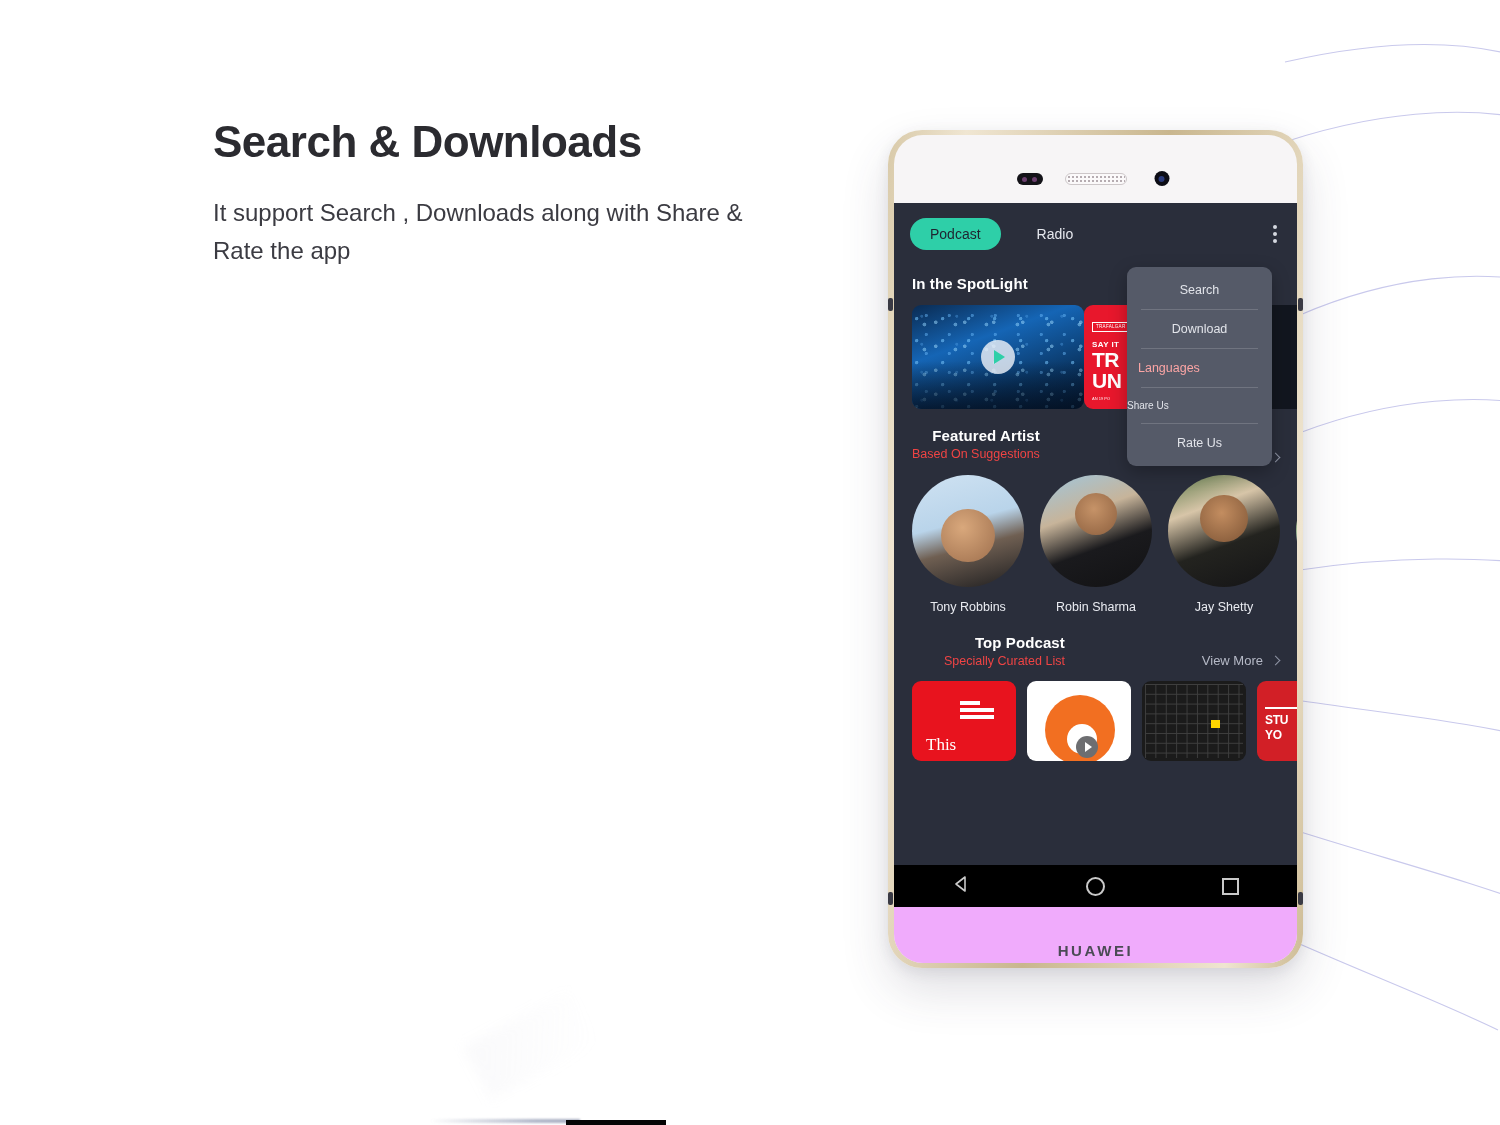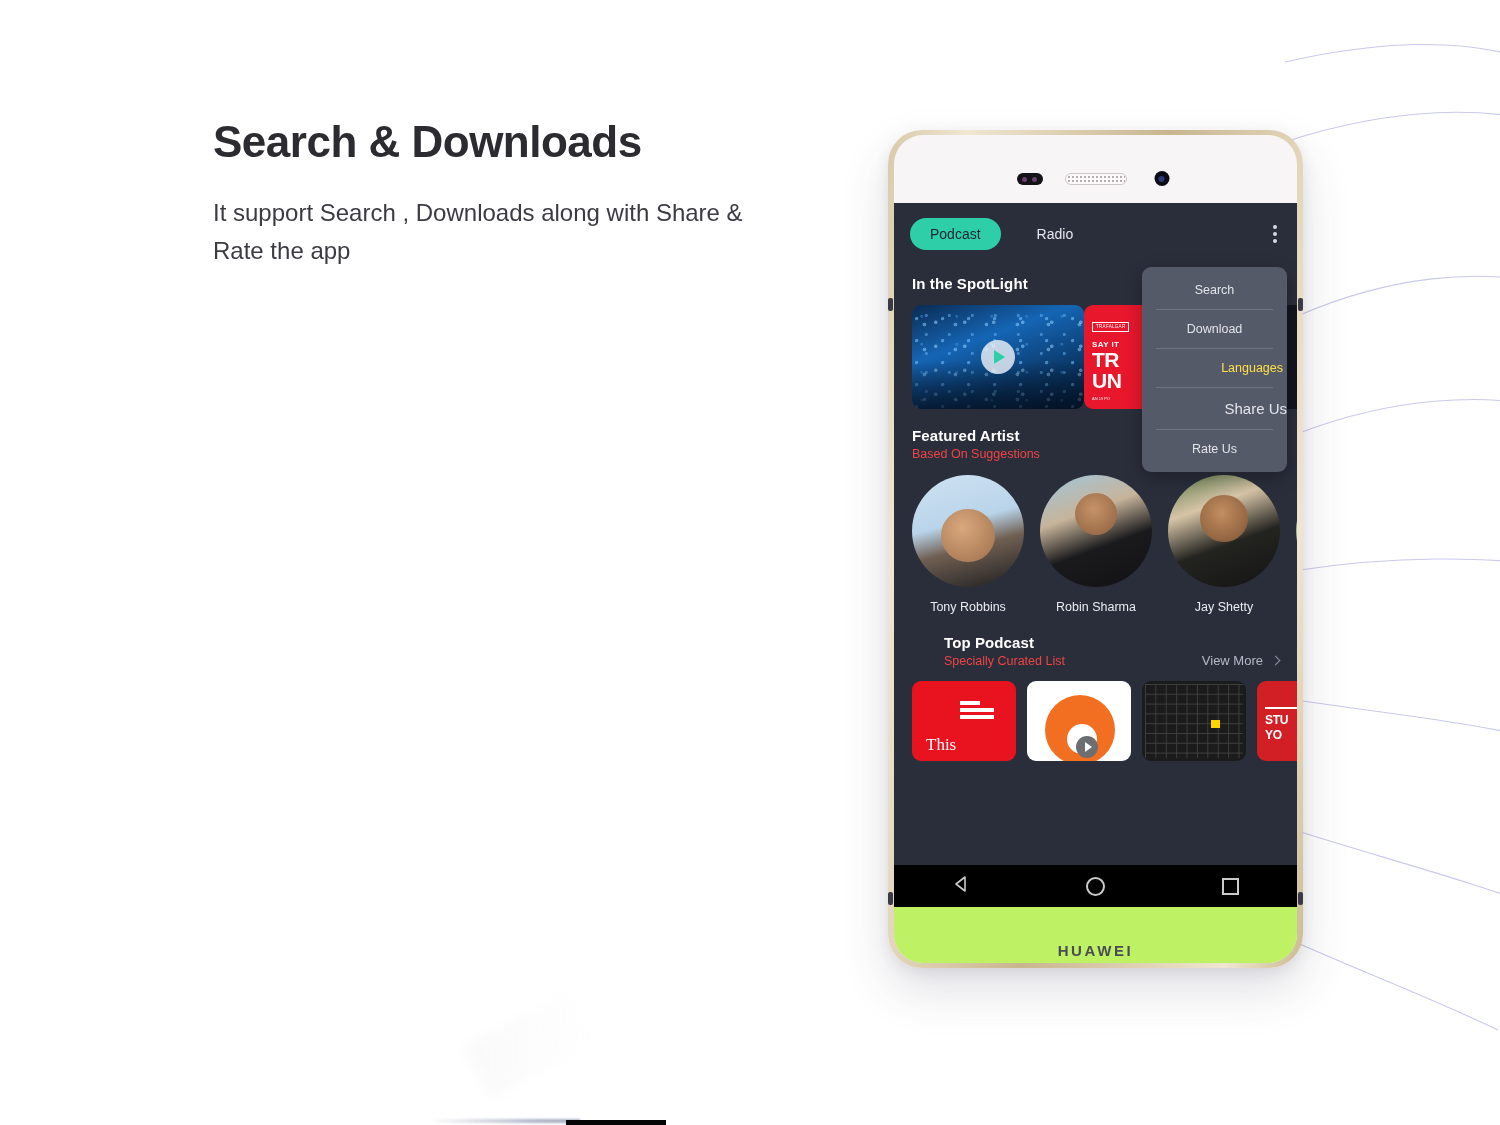--- a/index.html
+++ b/index.html
@@ -88,21 +88,21 @@
     border-radius:18px; padding:8px 20px;
     font-size:14px; font-weight:500;
   }
   .tab-plain { color:#e6e8ee; font-size:14px; margin-left:36px; font-weight:400; }
   .kebab { position:absolute; right:20px; top:50%; transform:translateY(-50%);
     display:flex; flex-direction:column; gap:3px; cursor:pointer; }
   .kebab span { width:4px; height:4px; border-radius:50%; background:#d5d8e0; }
 
   
   .sect { padding:0 18px; }
-  .sect-row { display:flex; align-items:flex-end; justify-content:space-between; }
+  .sect-row { display:flex; align-items:flex-end; justify-content:space-between;text-align:right; }
   .sect-title { color:#ffffff; font-size:15px; font-weight:700; letter-spacing:0.1px; }
   .sect-sub { color:#ef4444; font-size:12.5px; margin-top:3px; }
   .sect-link { color:#b5b9c6; font-size:13px; display:flex; align-items:center; gap:9px; }
   .chev { width:7px; height:7px; border-right:1.6px solid #8f95a5; border-top:1.6px solid #8f95a5; transform:rotate(45deg); }
 
   
   .spot-row { display:flex; gap:0; padding:13px 0 0 18px; }
   .spot-card { height:104px; border-radius:9px; overflow:hidden; flex:0 0 auto; position:relative; }
   .spot-a { width:172px; background:linear-gradient(160deg,#0a2b52 0%,#1565b5 35%,#0b3a6b 70%,#061c38 100%); }
   .spot-a::before {
@@ -205,21 +205,21 @@
 
   
   .navbar {
     position:absolute; left:0; right:0; top:730px; height:42px;
     background:#000; display:flex; align-items:center; justify-content:space-around;
   }
   .nav-home { width:19px; height:19px; border:2px solid #c9c9c9; border-radius:50%; }
   .nav-rec { width:17px; height:17px; border:2px solid #c9c9c9; }
 
   
-  .chin { position:absolute; left:0; right:0; top:772px; bottom:0; background:#bef264;
+  .chin { position:absolute; left:0; right:0; top:772px; bottom:0; background:#f0abfc;
     display:flex; align-items:flex-start; justify-content:center; padding-top:35px;text-align:center; }
   .huawei { color:#4b4b55; font-size:15px; font-weight:700; letter-spacing:2.6px; }
 
   
   .artifact { position:absolute; z-index:1; }
   .art-a { left:430px; bottom:2px; width:150px; height:4px;
            background:linear-gradient(90deg, rgba(255,255,255,0) 0%, #98a0b8 70%, #8c94ad 100%);
            filter:blur(1px); opacity:.75; }
   .art-b { left:566px; bottom:0px; width:100px; height:5px; background:#050505; }
   .art-c { left:470px; bottom:50px; width:120px; height:60px;
@@ -373,35 +373,35 @@
             <div class="cell"></div>
         </div>
         <div class="pod pod4">
           <div class="line"></div>
           <div class="t1">STU</div>
           <div class="t2">YO</div>
         </div>
       </div>
 
 
-      <div style="position:absolute; right:10px; top:64px; width:145px; background:#555a68;
+      <div style="position:absolute; right:25px; top:64px; width:145px; background:#555a68;
                   border-radius:9px; padding:4px 0; box-shadow:0 6px 18px rgba(0,0,0,.28); z-index:20;">
         <div style="padding:12px 0; text-align:center; color:#e2e4ea; font-size:12.5px;">
           <span>Search</span>
         </div>
         <div style="height:1px; background:rgba(255,255,255,.16); margin:0 14px;"></div>
         <div style="padding:12px 0; text-align:center; color:#e2e4ea; font-size:12.5px;">
           <span>Download</span>
         </div>
         <div style="height:1px; background:rgba(255,255,255,.16); margin:0 14px;"></div>
-        <div style="padding:12px 4px; text-align:right; color:#fde047; font-size:12.5px;">
+        <div style="padding:12px 11px; text-align:left; color:#fca5a5; font-size:12.5px;">
           <span>Languages</span>
         </div>
         <div style="height:1px; background:rgba(255,255,255,.16); margin:0 14px;"></div>
-        <div style="padding:12px 0; text-align:right; color:#e2e4ea; font-size:15px;">
+        <div style="padding:12px 0; text-align:left; color:#e2e4ea; font-size:10px;">
           <span>Share Us</span>
         </div>
         <div style="height:1px; background:rgba(255,255,255,.16); margin:0 14px;"></div>
         <div style="padding:12px 4px; text-align:center; color:#e2e4ea; font-size:12.5px;">
           <span>Rate Us</span>
         </div>
       </div>
 
     </div>
 

